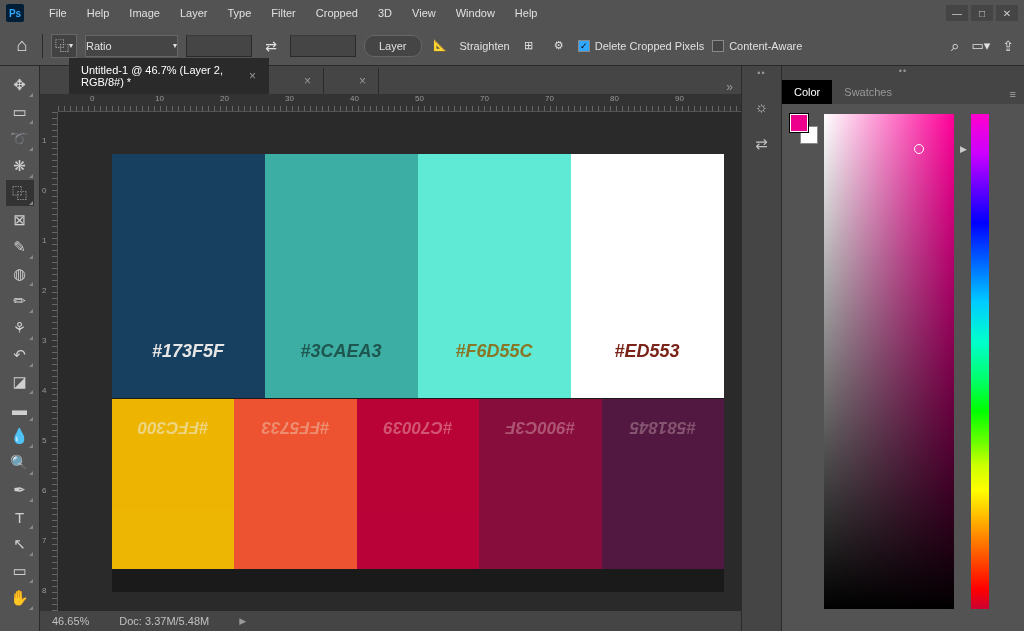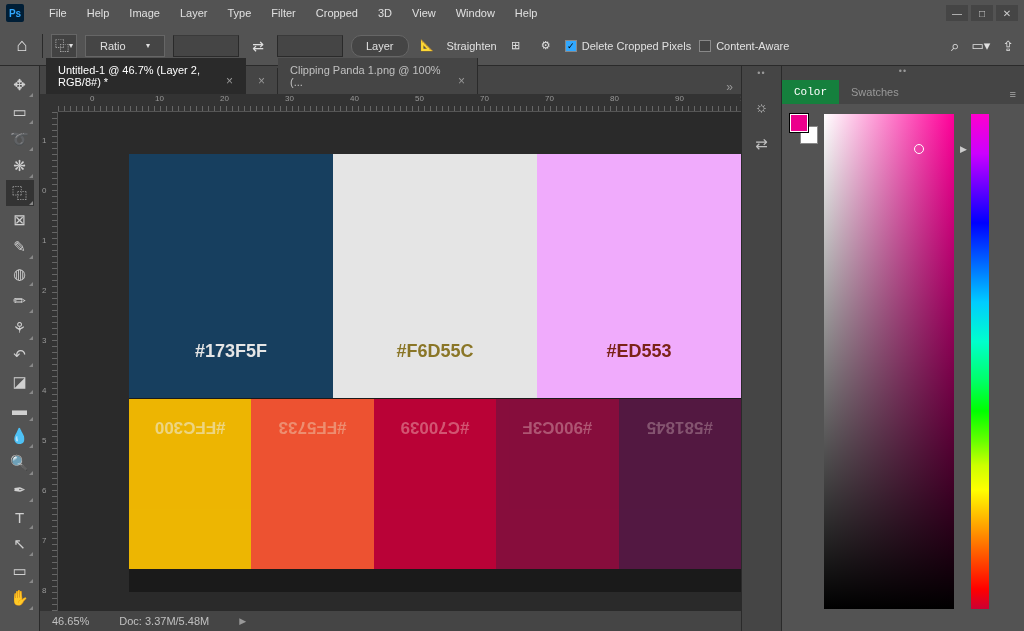--- a/index.html
+++ b/index.html
@@ -10,21 +10,21 @@
     .ps-logo { width: 18px; height: 18px; background: #001e36; color: #31a8ff; display: flex; align-items: center; justify-content: center; font-weight: bold; font-size: 10px; border-radius: 2px; margin-right: 14px; cursor: pointer; }
     .menu-item { padding: 4px 9px; cursor: pointer; }
     .window-controls { margin-left: auto; display: flex; gap: 3px; }
     .wc-btn { width: 22px; height: 16px; background: #454545; color: #ccc; display: flex; align-items: center; justify-content: center; font-size: 10px; cursor: pointer; }
     
     
     .options-bar { height: 40px; background: #535353; display: flex; align-items: center; padding: 0 10px; gap: 8px; border-bottom: 1px solid #2a2a2a; }
     .home-icon { width: 24px; height: 24px; color: #e0e0e0; font-size: 18px; cursor: pointer; display: flex; align-items: center; justify-content: center;}
     .tool-preset { width: 26px; height: 24px; background: #424242; border: 1px solid #666; display:flex; align-items:center; justify-content:center; font-size:14px; cursor:pointer; }
     .sep { width: 1px; height: 24px; background: #2a2a2a; }
-    .ratio-select { width: 80px; height: 22px; background: #454545; border: 1px solid #666; color: #e0e0e0; padding: 0 14px; display:flex; align-items:center; justify-content:space-between; font-size:11px; cursor:pointer;}
+    .ratio-select { width: 93px; height: 22px; background: #454545; border: 1px solid #666; color: #e0e0e0; padding: 0 0; display:flex; align-items:center; justify-content:space-between; font-size:11px; cursor:pointer;}
     .text-input { width: 66px; height: 22px; background: #454545; border: 1px solid #2a2a2a; border-top-color:#3a3a3a; color:#e0e0e0; padding:0 4px;}
     .swap-icon { width: 22px; height: 22px; display:flex; align-items:center; justify-content:center; cursor:pointer; font-size:14px;}
     .clear-btn { height: 22px; padding: 0 14px; background: #454545; border: 1px solid #666; color: #e0e0e0; border-radius: 10px; cursor:pointer; font-size:11px; display:flex; align-items:center;}
     .option-icon { width: 22px; height: 22px; display:flex; align-items:center; justify-content:center; cursor:pointer;}
     .checkbox-lbl { display:flex; align-items:center; gap:5px; cursor:pointer;}
     .checkbox { width:12px; height:12px; background:#454545; border:1px solid #888; display:inline-flex; align-items:center; justify-content:center; font-size:9px;}
     .checkbox.checked { background: #31a8ff; color: #000; }
     .right-options { margin-left: auto; display:flex; gap:12px; align-items:center;}
     
     
@@ -32,57 +32,57 @@
     
     
     .toolbar { width: 40px; background: #535353; display:flex; flex-direction:column; align-items:center; padding-top: 6px; gap:1px; border-right:1px solid #2a2a2a;}
     .tool { width: 28px; height: 26px; display:flex; align-items:center; justify-content:center; cursor:pointer; color:#d0d0d0; font-size:15px; position:relative;}
     .tool.selected { background: #333; }
     .tool-corner { position:absolute; right:1px; bottom:1px; width:0; height:0; border-right:4px solid #888; border-top:4px solid transparent;}
     
     
     .doc-area { flex:1; display:flex; flex-direction:column; background: #2a2a2a;}
     .tabs-row { height: 28px; background: #454545; display:flex; align-items:flex-end; padding-left: 6px;}
-    .doc-tab { padding: 6px 12px; background: #454545; color:#c0c0c0; display:flex; align-items:flex-end; gap:4px; cursor:pointer; font-size:11px; border-right:1px solid #2a2a2a; max-width: 200px;}
+    .doc-tab { padding: 6px 12px; background: #454545; color:#c0c0c0; display:flex; align-items:center; gap:4px; cursor:pointer; font-size:11px; border-right:1px solid #2a2a2a; max-width: 200px; margin-left: 23px;}
     .doc-tab.active { background: #2a2a2a; color:#fff;}
     .tab-close { font-size:12px; color:#999; cursor:pointer;}
     .tabs-arrow { margin-left:auto; padding: 0 8px; color:#999; font-size:12px; cursor:pointer;}
     
     .canvas-wrapper { flex:1; position:relative; overflow:hidden;}
     .ruler-h { position:absolute; top:0; left:18px; right:0; height:18px; background: #333; color:#aaa; font-size:8px; border-bottom:1px solid #555; overflow:hidden;}
     .ruler-h-ticks { position:absolute; inset:0; background-image: repeating-linear-gradient(to right, #666 0, #666 1px, transparent 1px, transparent 6px); background-position: 0 12px; background-size: 6px 6px; background-repeat: repeat-x;}
     .ruler-h-labels { display:flex; position:absolute; top:0; left:32px;}
     .ruler-h-labels span { width: 65px; font-size:8px; color:#999;}
     .ruler-v { position:absolute; top:18px; left:0; width:18px; bottom:0; background:#333; color:#aaa; font-size:8px; border-right:1px solid #555;}
     .ruler-v-ticks { position:absolute; inset:0; background-image: repeating-linear-gradient(to bottom, #666 0, #666 1px, transparent 1px, transparent 6px); background-position: 12px 0; background-size: 6px 6px; background-repeat: repeat-y;}
     .ruler-v-labels { position:absolute; top:24px; left:2px; display:flex; flex-direction:column;}
     .ruler-v-labels span { height: 50px; font-size:8px; color:#999;}
     .ruler-corner { position:absolute; top:0; left:0; width:18px; height:18px; background:#333;}
     
-    .artboard { position:absolute; top:18px; left:18px; right:0; bottom:20px; background:#2a2a2a; display:flex; align-items:flex-start; justify-content:flex-end;}
+    .artboard { position:absolute; top:18px; left:18px; right:0; bottom:20px; background:#2a2a2a; display:flex; align-items:flex-start; justify-content:center;font-style:italic;}
     .canvas { margin-top: 42px; margin-left: 36px; width: 612px; height: 438px; background:#1a1a1a; position:relative;}
     .row1 { position:absolute; top:0; left:0; right:0; height: 244px; display:flex;}
     .row2 { position:absolute; top: 245px; left:0; right:0; height: 170px; display:flex; transform: scaleY(-1) scaleX(-1);}
     .swatch { flex:1; display:flex; align-items:flex-end; justify-content:center; padding-bottom: 36px; font-weight:bold; font-size:18px; font-family: Arial, sans-serif;}
     .swatch2 { flex:1; display:flex; align-items:flex-end; justify-content:center; padding-bottom: 18px; font-weight:bold; font-size:17px; font-family: Arial, sans-serif; opacity:0.92;}
     
     .status-bar { height: 20px; background:#454545; display:flex; align-items:center; gap: 30px; padding-left:12px; font-size:11px; color:#c0c0c0;}
     
     
     .right-side { width: 283px; background:#454545; display:flex; border-left:1px solid #2a2a2a;}
     .icon-strip { width: 40px; background:#454545; padding-top: 30px; display:flex; flex-direction:column; align-items:center; gap:18px; border-right:1px solid #2a2a2a;}
     .strip-icon { width: 24px; height: 20px; cursor:pointer; display:flex; align-items:center; justify-content:center; font-size:15px; color:#c0c0c0;}
     .collapse-dots { position:absolute; top: 2px; width:100%; text-align:center; color:#999; font-size:9px; letter-spacing:1px;}
     .icon-strip-wrap { position:relative;}
     
     .color-panel { flex:1; display:flex; flex-direction:column;}
     .panel-tabs { height: 28px; display:flex; align-items:flex-end;}
     .panel-collapse { width: 100%; height:10px; text-align:center; color:#999; font-size:9px; letter-spacing:1px;}
     .panel-tab { padding: 6px 12px; color:#999; cursor:pointer; font-size:11px;}
-    .panel-tab.active { background:#15803d; color:#fff;font-family:Liberation Mono, monospace;}
+    .panel-tab.active { background:#000000; color:#fff;}
     .panel-menu { margin-left:auto; padding: 4px 8px; cursor:pointer; color:#aaa;}
     .panel-body { background:#535353; padding: 10px 8px; flex:1; display:flex; gap:6px;}
     .fg-bg-swatch { width: 28px; height:30px; position:relative;}
     .fg-sw { position:absolute; top:0; left:0; width:18px; height:18px; background:#ec008c; border:1px solid #fff; outline:1px solid #000;}
     .bg-sw { position:absolute; bottom:0; right:0; width:18px; height:18px; background:#fff; border:1px solid #888;}
     .color-field { width: 130px; height: 495px; background: linear-gradient(to bottom, rgba(0,0,0,0), #000), linear-gradient(to right, #fff, #ff0099); position:relative;}
     .color-cursor { position:absolute; top:30px; right: 30px; width:10px; height:10px; border:1px solid #fff; border-radius:50%;}
     .hue-strip-wrap { display:flex; align-items:flex-start; gap:4px;}
     .hue-arrow { font-size:9px; color:#ccc; margin-top: 30px;}
     .hue-strip { width: 18px; height: 495px; background: linear-gradient(to bottom, #ff00cc 0%, #cc00ff 8%, #6600ff 15%, #0000ff 22%, #0066ff 30%, #00ccff 38%, #00ffcc 46%, #00ff66 54%, #00ff00 60%, #66ff00 66%, #ccff00 71%, #ffff00 76%, #ffcc00 80%, #ff9900 84%, #ff6600 88%, #ff3300 92%, #ff0000 96%, #cc0033 100%);}
@@ -169,21 +169,20 @@
   <div class="doc-area">
     <div class="tabs-row">
       <div class="doc-tab active">
         <span>Untitled-1 @ 46.7% (Layer 2, RGB/8#) *</span>
         <span class="tab-close">×</span>
       </div>
       <div class="doc-tab">
         <span class="tab-close">×</span>
       </div>
       <div class="doc-tab">
-        <span>Clipping Panda 1.png @ 100% (...</span>
         <span class="tab-close">×</span>
       </div>
       <div class="tabs-arrow">»</div>
     </div>
 
     <div class="canvas-wrapper">
       <div class="ruler-corner"></div>
       <div class="ruler-h">
         <div class="ruler-h-ticks"></div>
         <div class="ruler-h-labels" id="ruler-h-labels">
@@ -212,22 +211,23 @@
             <span>5</span>
             <span>6</span>
             <span>7</span>
             <span>8</span>
           </div>
       </div>
       <div class="artboard">
         <div class="canvas">
           <div class="row1" id="row1">
               <div class="swatch" style="background: rgb(23, 63, 95); color: rgb(230, 230, 230);">#173F5F</div>
-              <div class="swatch" style="background: #e5e5e5; color: rgb(138, 118, 39);">#F6D55C</div>
-              <div class="swatch" style="background: #f0abfc; color: rgb(122, 35, 24);">#ED553</div>
+              <div class="swatch" style="background: rgb(60, 174, 163); color: rgb(30, 87, 80);">#3CAEA3</div>
+              <div class="swatch" style="background: #5eead4; color: rgb(138, 118, 39);">#F6D55C</div>
+              <div class="swatch" style="background: #ffffff; color: rgb(122, 35, 24);">#ED553</div>
             </div>
           <div class="row2" id="row2">
               <div class="swatch2" style="background: rgb(88, 24, 69); color: rgb(142, 90, 120);">#581845</div>
               <div class="swatch2" style="background: rgb(144, 12, 63); color: rgb(187, 91, 123);">#900C3F</div>
               <div class="swatch2" style="background: rgb(199, 0, 57); color: rgb(226, 91, 122);">#C70039</div>
               <div class="swatch2" style="background: rgb(255, 87, 51); color: rgb(255, 152, 120);">#FF5733</div>
               <div class="swatch2" style="background: rgb(255, 195, 0); color: rgb(255, 229, 139);">#FFC300</div>
             </div>
         </div>
       </div>

